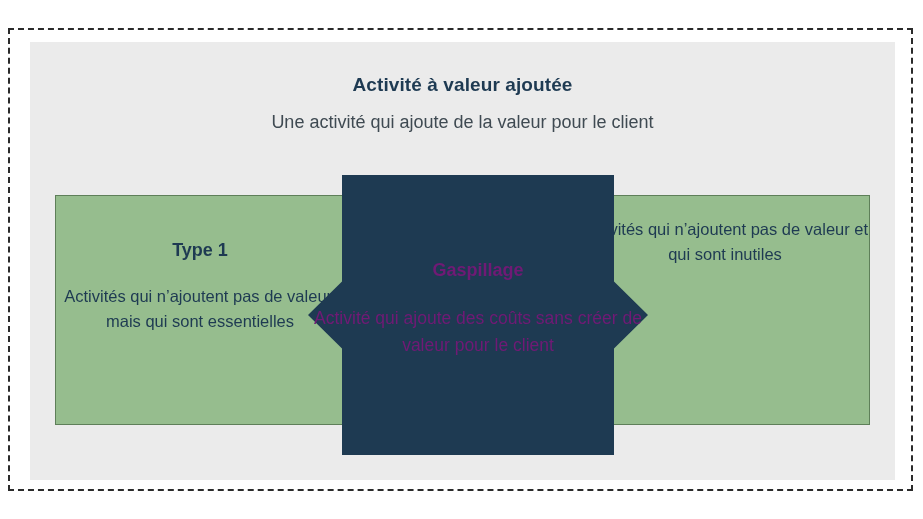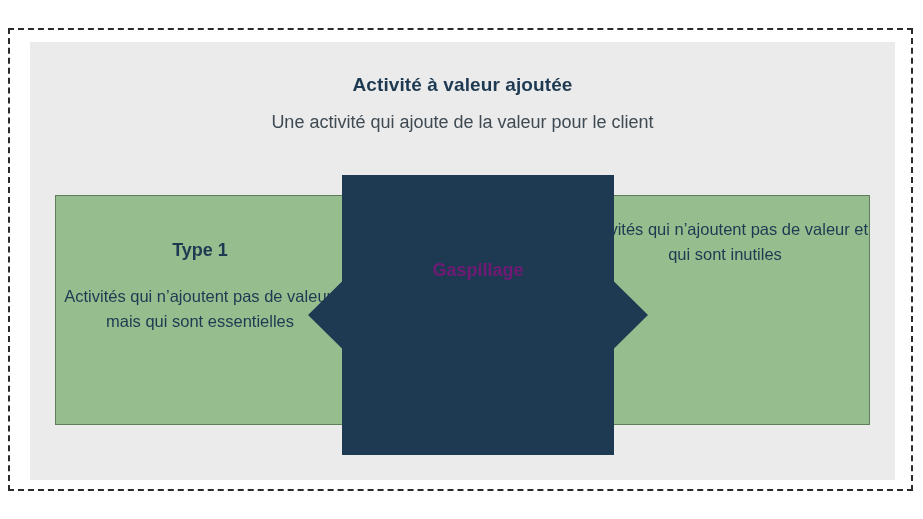--- a/index.html
+++ b/index.html
@@ -157,17 +157,18 @@
       </div>
 
       <div class="col col-right">
         <div class="col-body">Activités qui n’ajoutent pas de valeur et qui sont inutiles</div>
       </div>
 
       <div class="center-shape"></div>
 
       <div class="center-text">
         <div class="center-title">Gaspillage</div>
+        <div class="center-body">Activité qui ajoute des coûts sans créer de valeur pour le client</div>
       </div>
 
     </div>
   </div>
 </div>
 
 </body></html>

